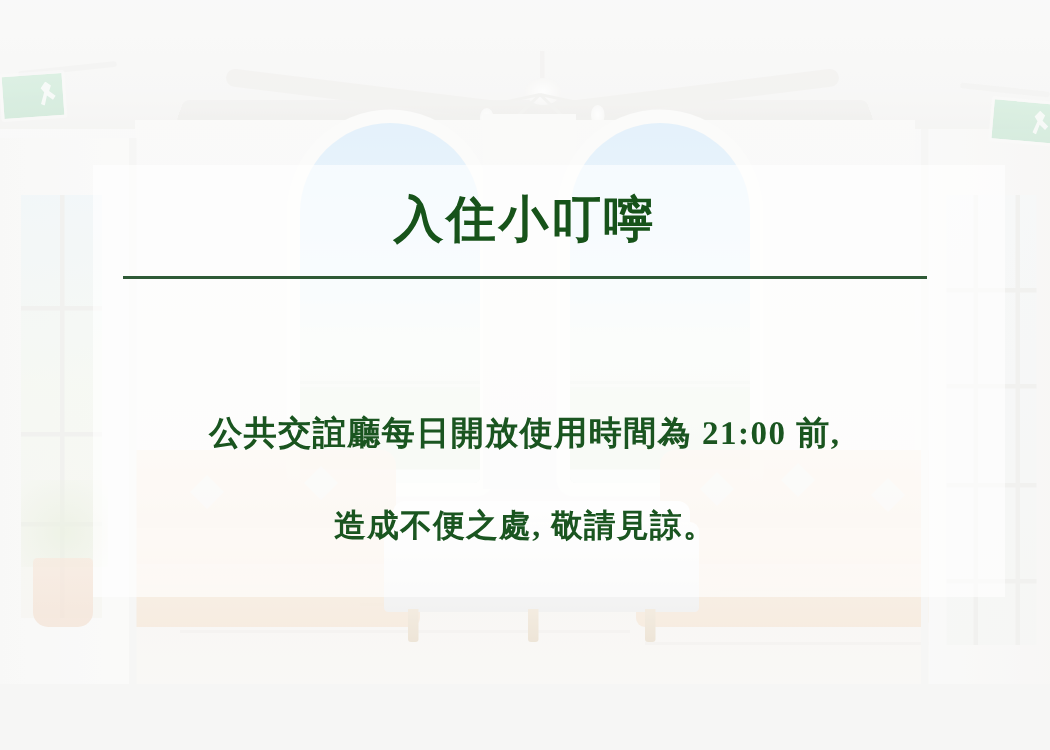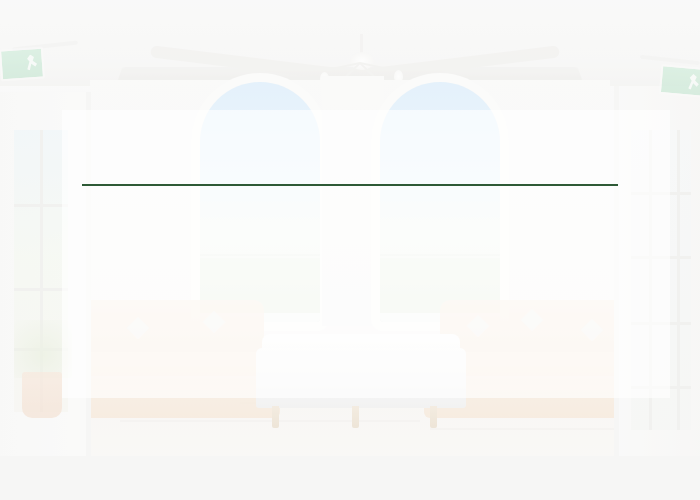--- a/index.html
+++ b/index.html
@@ -493,20 +493,23 @@
     </div>
 
     <div class="photo-wash"></div>
   </div>
 
   <div class="bottom-band"></div>
 
   <div class="panel"></div>
 
   <div class="notice">
+    <div class="notice-inner notice-title">入住小叮嚀</div>
 
     <div class="notice-rule"></div>
 
 
-
+    <div class="notice-inner notice-line l2">公共交誼廳每日開放使用時間為 21:00 前,</div>
+
+    <div class="notice-inner notice-line l3">造成不便之處, 敬請見諒。</div>
   </div>
 
 </div>
 
 </body></html>

